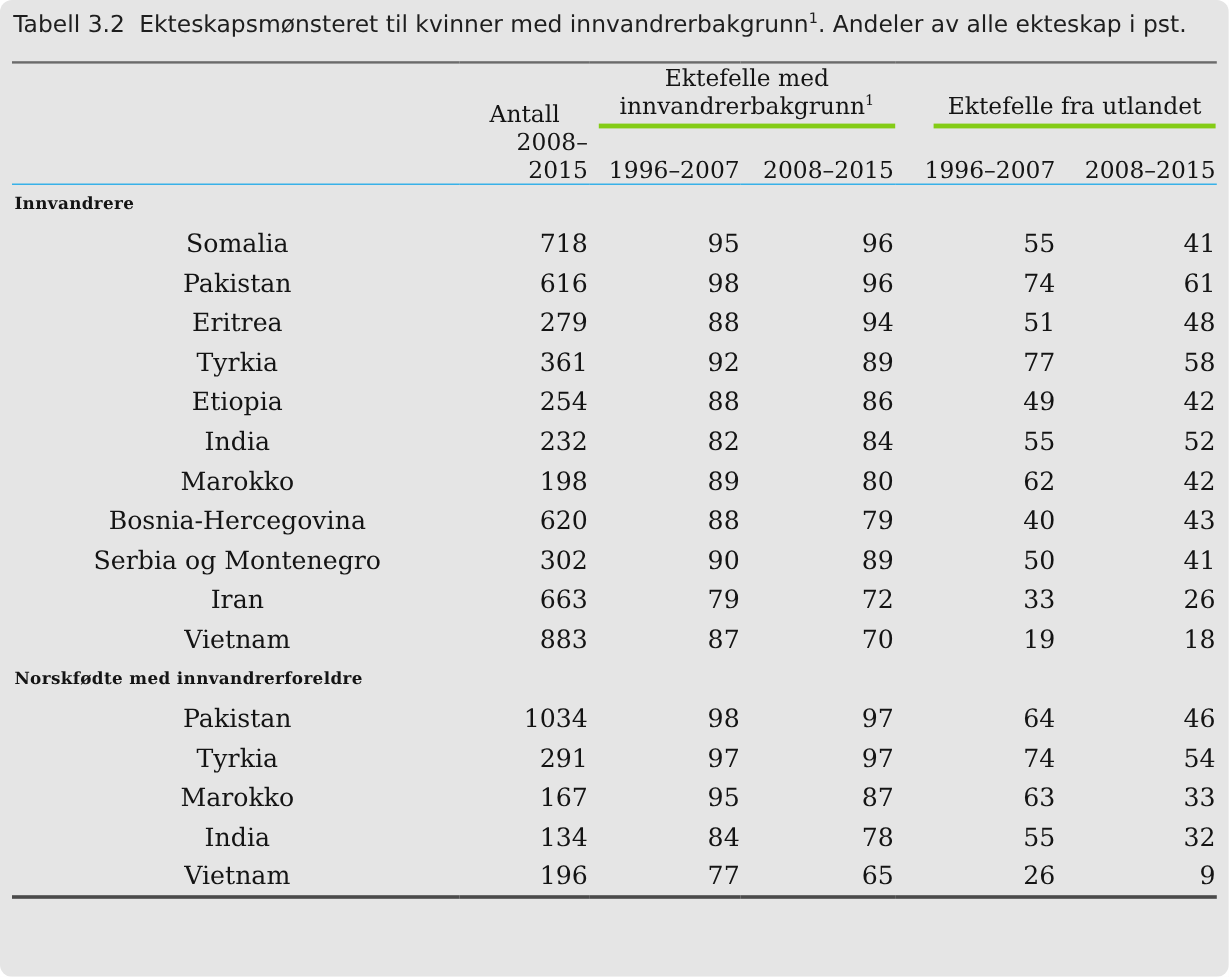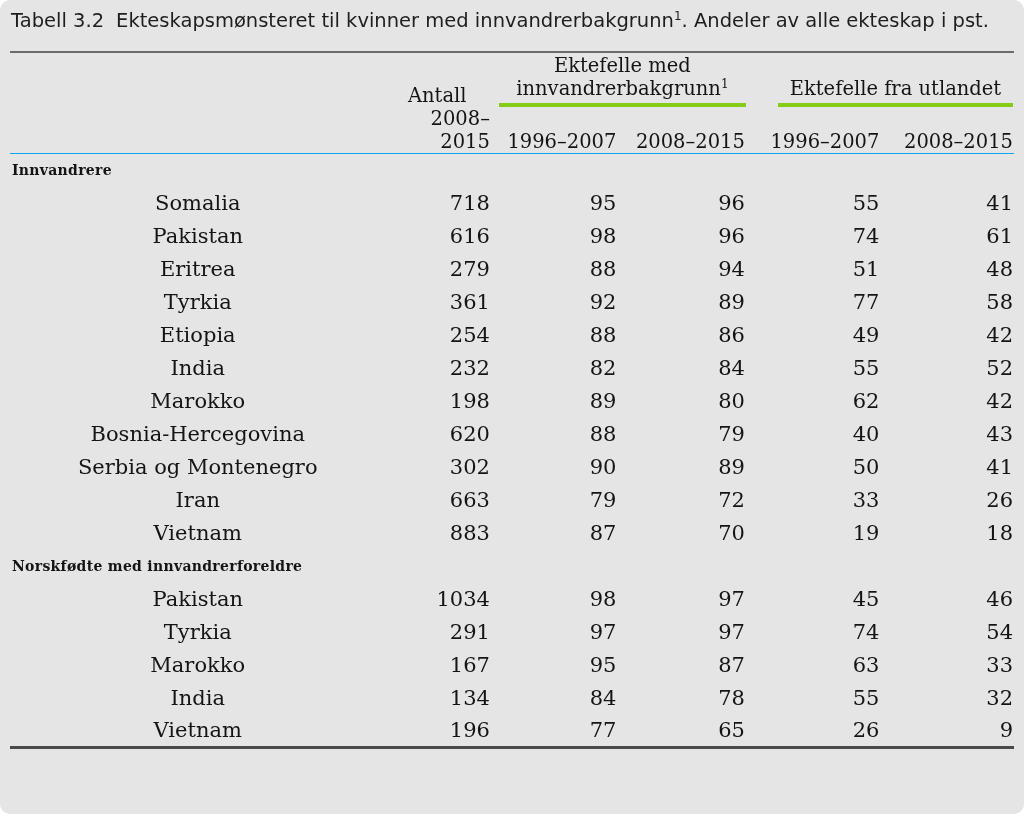--- a/index.html
+++ b/index.html
@@ -217,21 +217,21 @@
           <td class="num">18</td>
         </tr>
         <tr>
           <td colspan="6" class="section-label">Norskfødte med innvandrerforeldre</td>
         </tr>
         <tr>
           <td class="country">Pakistan</td>
           <td class="num">1034</td>
           <td class="num">98</td>
           <td class="num">97</td>
-          <td class="num">45</td>
+          <td class="num">64</td>
           <td class="num">46</td>
         </tr>
         <tr>
           <td class="country">Tyrkia</td>
           <td class="num">291</td>
           <td class="num">97</td>
           <td class="num">97</td>
           <td class="num">74</td>
           <td class="num">54</td>
         </tr>

